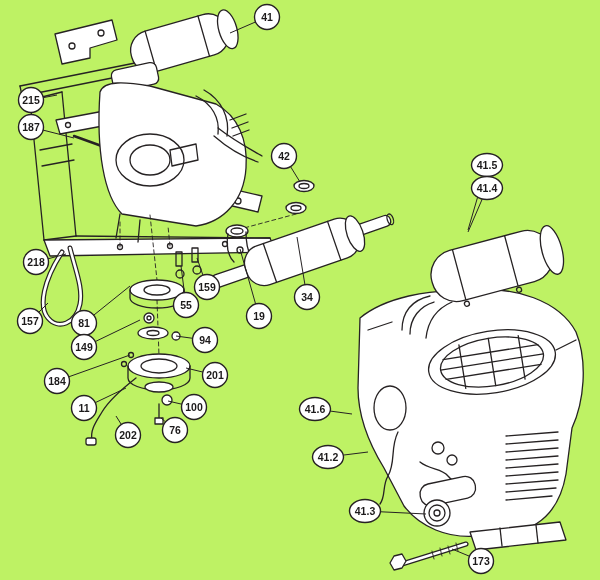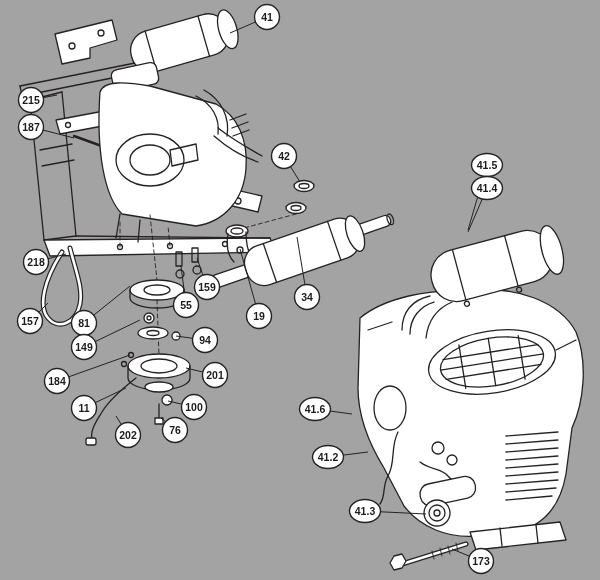--- a/index.html
+++ b/index.html
@@ -1,16 +1,16 @@
 <!DOCTYPE html>
 <html><head>
 <meta charset="utf-8">
 <style>
   html,body{margin:0;padding:0;background:#ffffff;}
-  #canvas{position:relative;width:600px;height:580px;background:#a3a3a3;overflow:hidden;
+  #canvas{position:relative;width:600px;height:580px;background:#bef264;overflow:hidden;
           font-family:"Liberation Sans",sans-serif;}
   svg{display:block;}
   .art{stroke:#262223;fill:none;stroke-width:1.3;stroke-linecap:round;stroke-linejoin:round;}
   .w{fill:#ffffff;}
   .thin{stroke-width:0.9;}
   .dash{stroke-dasharray:4 3;stroke-width:0.9;}
   .pipe{stroke-width:5;}
   .core{stroke:#ffffff;stroke-width:2.6;}
   #leader-lines line{stroke:#262223;stroke-width:1;}
   #callout-layer ellipse{fill:#ffffff;stroke:#262223;stroke-width:1.4;}

